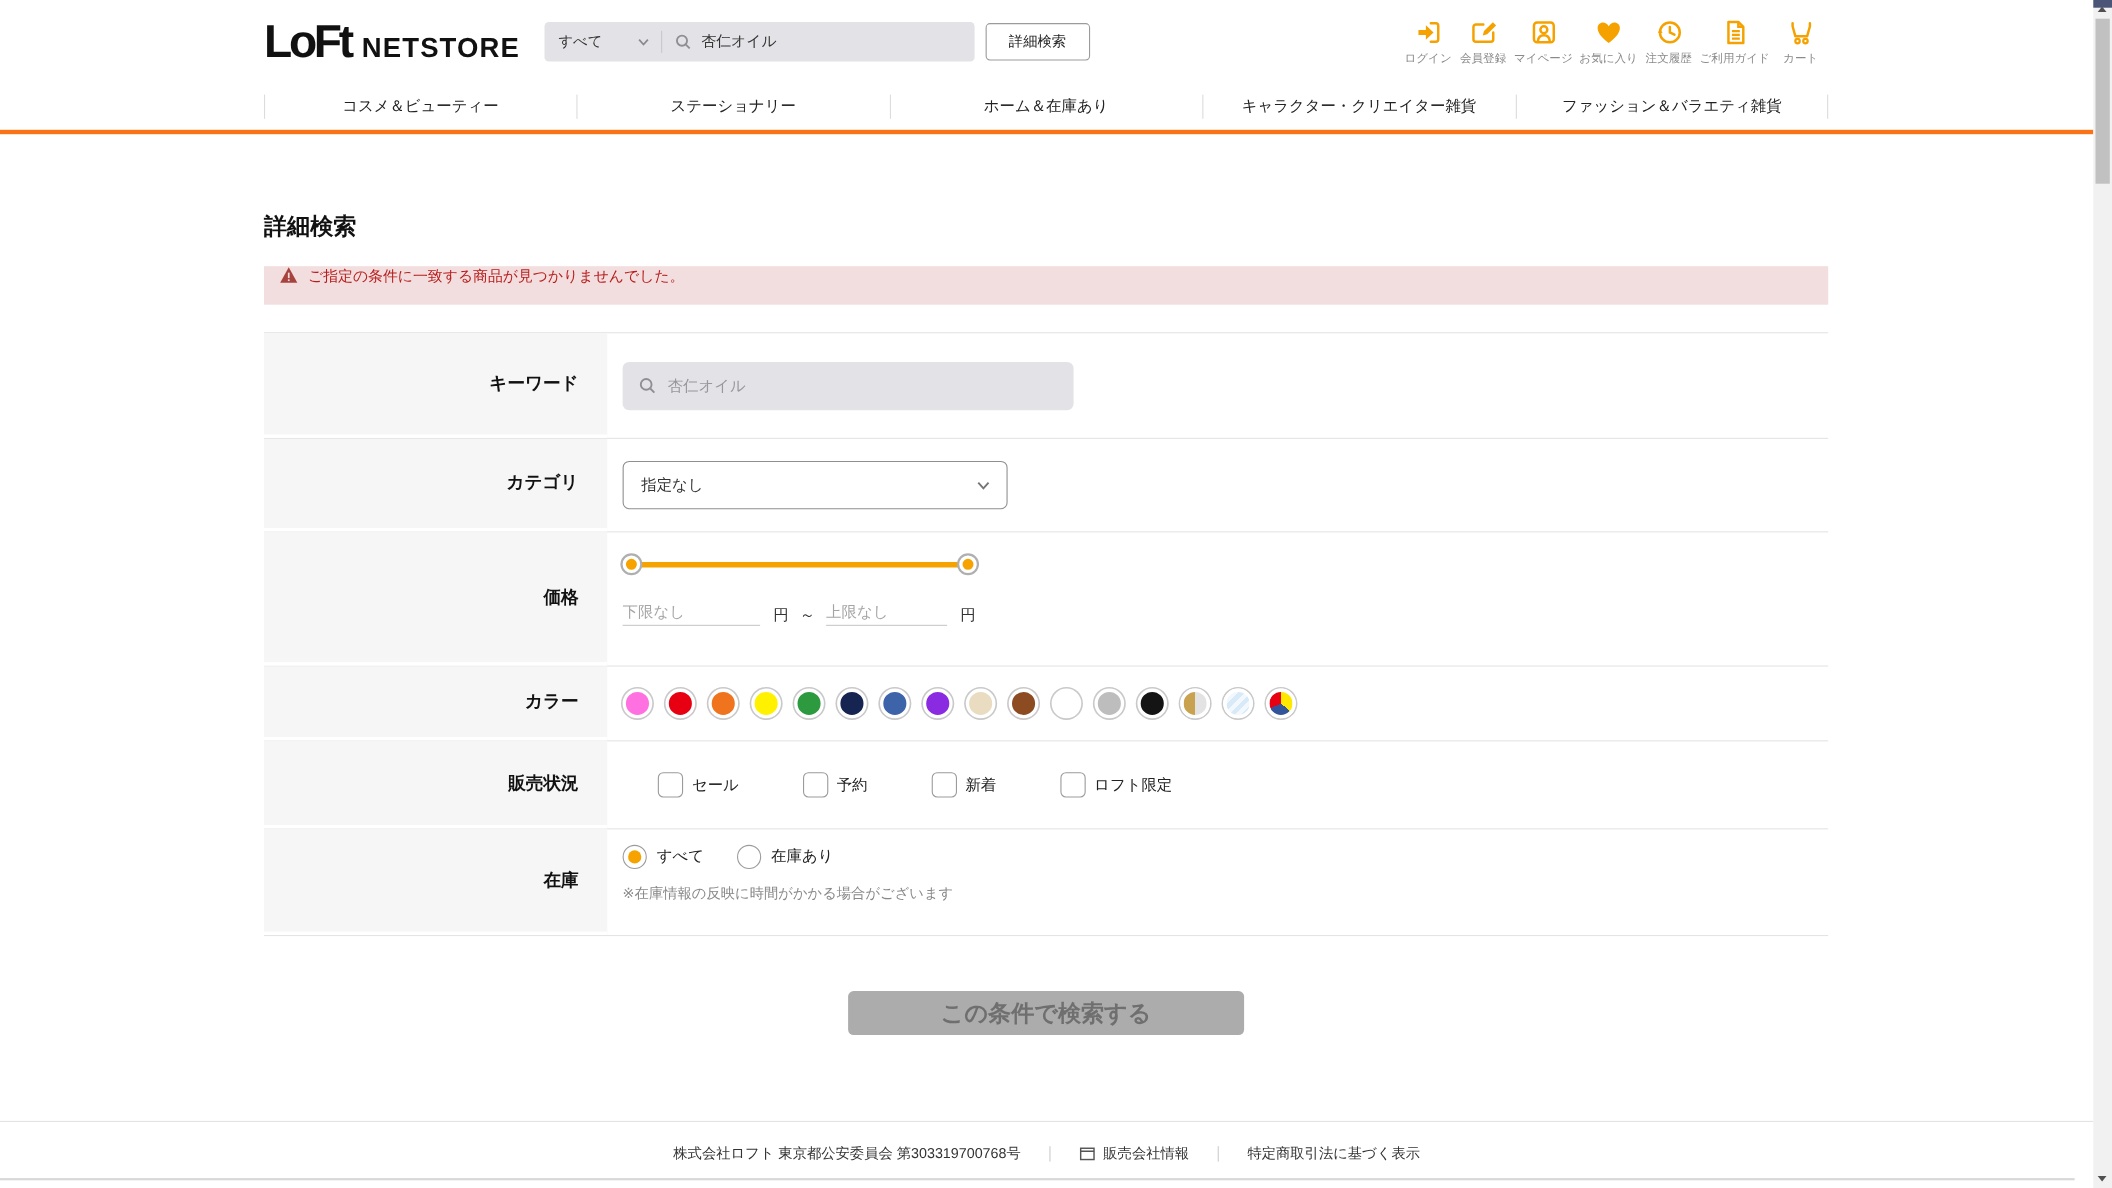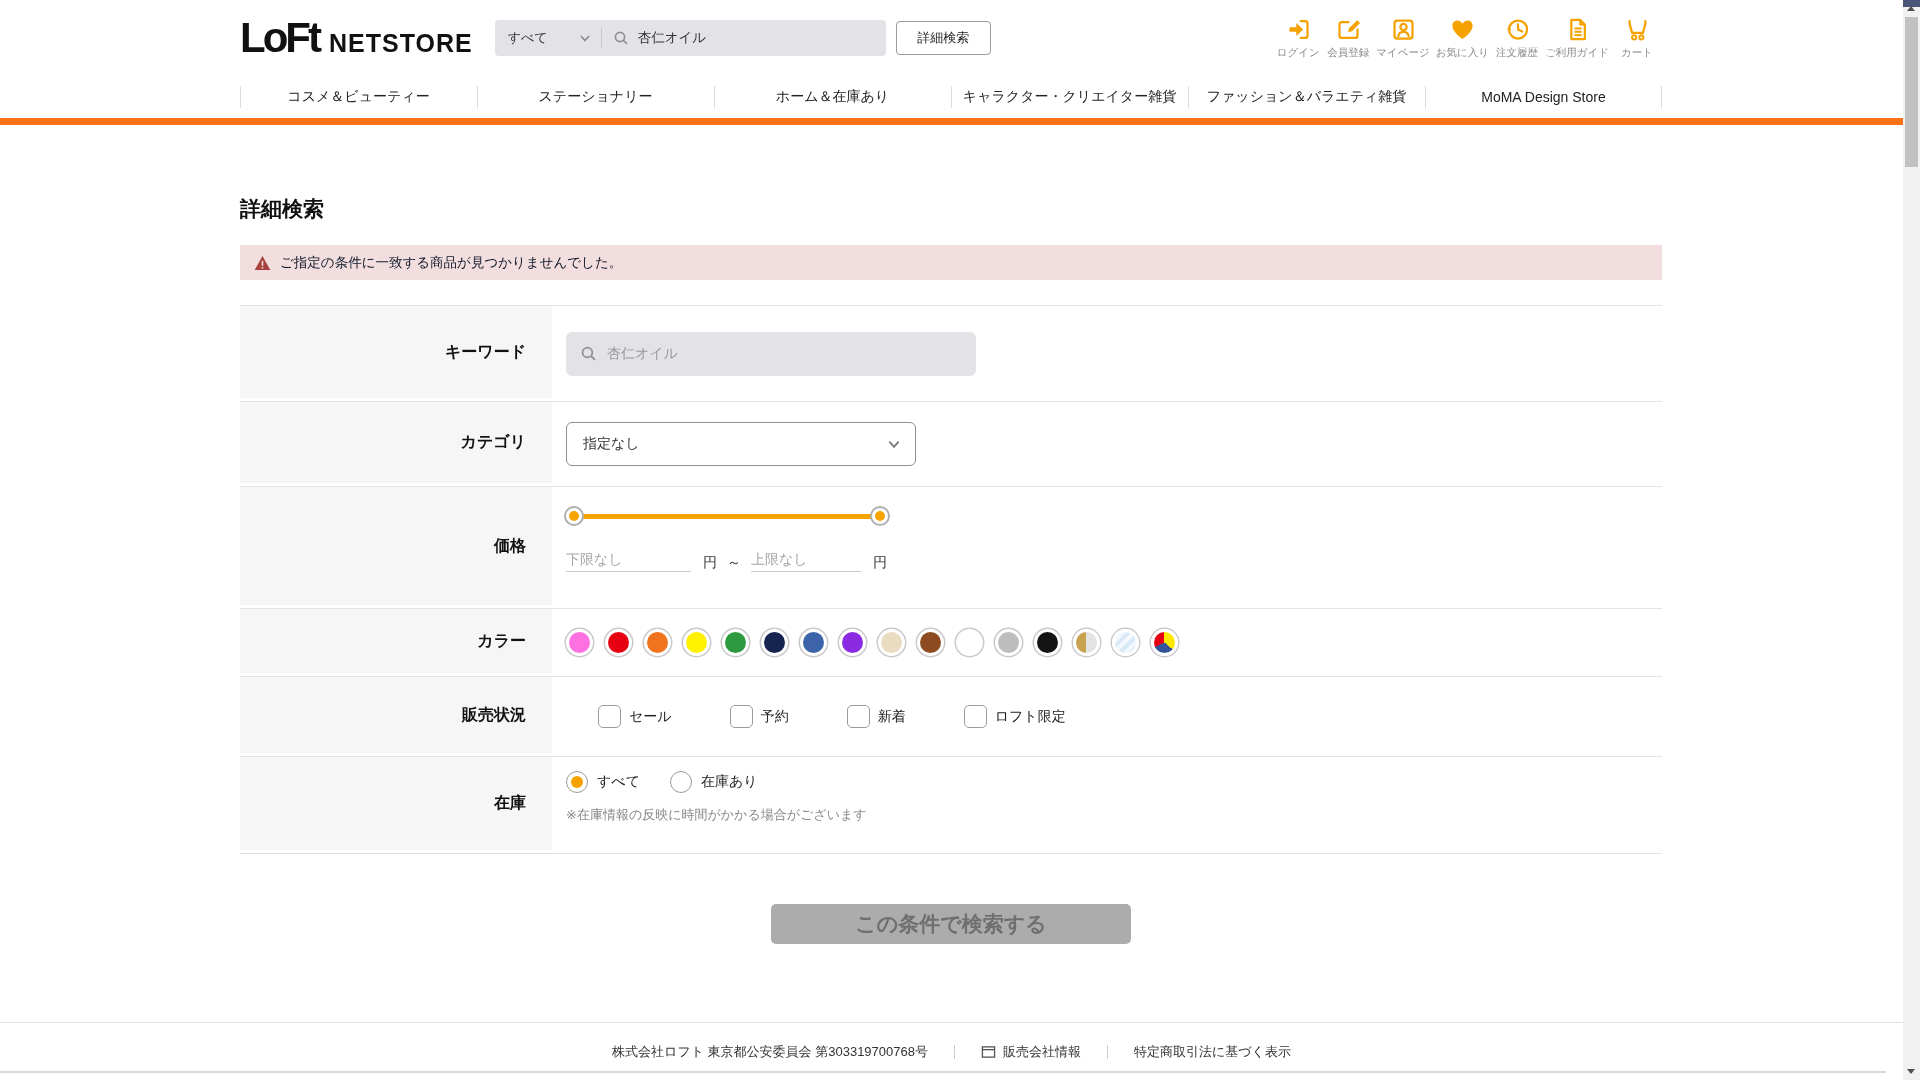--- a/index.html
+++ b/index.html
@@ -25,33 +25,33 @@
   .adv-btn { margin-left:10px; width:95px; height:34px; background:#fff;
              border:1px solid #9B9B9B; border-radius:4px; font-size:13px; color:#222;
              font-family:inherit; cursor:pointer; }
   .quick-links { margin-left:auto; display:flex; align-items:flex-start; }
   .qlink { min-width:50px; padding:0 3px; display:flex; flex-direction:column;
            align-items:center; gap:3px; cursor:pointer; }
   .qlink svg { width:27px; height:27px; display:block; }
   .ql-label { font-size:10.5px; color:#8A8A8A; white-space:nowrap; }
 
   
-  nav { border-bottom:7px solid #f97316; }
+  nav { border-bottom:4px solid #f97316; }
   .nav-inner { display:flex; height:43px; position:relative; }
   .nav-item { flex:1; display:flex; align-items:center; justify-content:center;
               font-size:14px; color:#222; position:relative; cursor:pointer; }
   .nav-item::before, .nav-inner::after { content:""; position:absolute; left:0; top:50%;
               transform:translateY(-50%); width:1px; height:22px; background:#DCDCDC; }
   .nav-inner::after { left:auto; right:0; }
 
   
   main { padding-top:70px; }
   h1 { font-size:21px; font-weight:bold; color:#111; margin-bottom:22px; }
-  .error-bar { height:35px; background:#F2DEDE; display:flex; align-items:center;
-               gap:9px; padding-left:14px; color:#0f172a; font-size:13.5px;
+  .error-bar { height:35px; background:#F2DEDE; display:flex; align-items:flex-start;
+               gap:9px; padding-left:14px; color:#b91c1c; font-size:13.5px;
                margin-bottom:25px; }
 
   .form-table { border-top:1px solid #E4E4E4; }
   .form-row { display:flex; border-bottom:1px solid #E4E4E4; }
   .f-label { width:312px; background:#F6F6F6; border-bottom:3px solid #fff;
              display:flex; align-items:center; justify-content:flex-end;
              padding-right:26px; font-size:16px; font-weight:600; color:#111; }
   .f-content { flex:1; display:flex; align-items:center; padding-left:14px; }
   .row-keyword { height:96px; }  .row-category { height:85px; }
   .row-price { height:122px; }   .row-color { height:68px; }
@@ -221,21 +221,20 @@
     </div>
   </header>
 
   <nav>
     <div class="container nav-inner">
       <div class="nav-item">コスメ＆ビューティー</div>
       <div class="nav-item">ステーショナリー</div>
       <div class="nav-item">ホーム＆在庫あり</div>
       <div class="nav-item">キャラクター・クリエイター雑貨</div>
       <div class="nav-item">ファッション＆バラエティ雑貨</div>
-      <div class="nav-item">MoMA Design Store</div>
     </div>
   </nav>
 
   <main class="container">
     <h1>詳細検索</h1>
 
     <div class="error-bar">
       <svg width="17" height="16" viewBox="0 0 24 22">
           <path d="M12 1 L23 21 H1 z" fill="#A8423F"></path>
           <rect x="10.9" y="8" width="2.2" height="7" fill="#F2DEDE"></rect>

